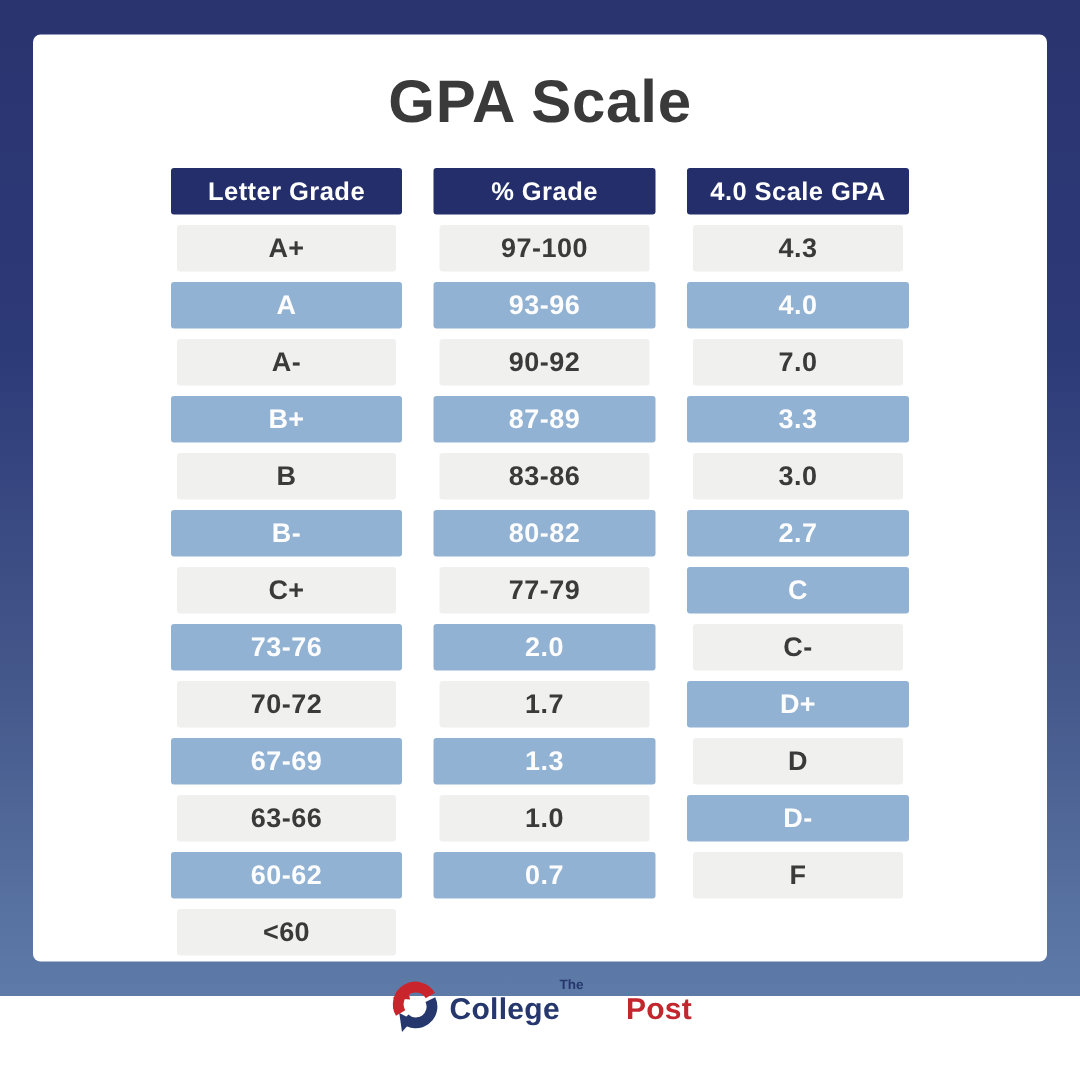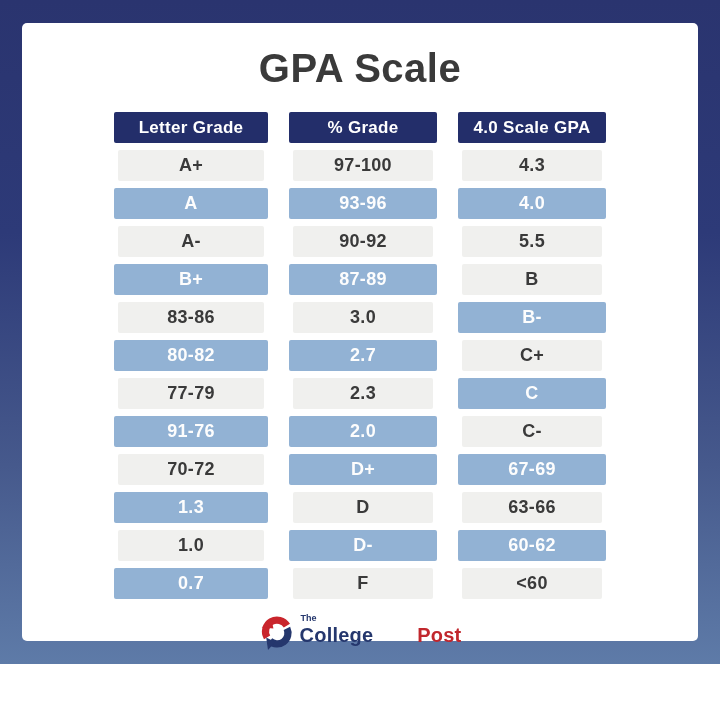--- a/index.html
+++ b/index.html
@@ -8,20 +8,21 @@
     width: 720px;
     height: 720px;
     font-family: "Liberation Sans", "DejaVu Sans", sans-serif;
   }
   .frame {
     position: relative;
     width: 720px;
     height: 664px;
     background: linear-gradient(180deg, #2a346f 0%, #2d3a78 35%, #46598c 70%, #5e7ba8 100%);
     box-sizing: border-box;
+    text-align: center;
   }
   .card {
     position: absolute;
     left: 22px;
     top: 23px;
     right: 22px;
     bottom: 23px;
     background: #ffffff;
     border-radius: 5px;
     display: flex;
@@ -111,37 +112,38 @@
       <div class="cell header">4.0 Scale GPA</div>
 
     <div class="cell gray">A+</div>
         <div class="cell gray">97-100</div>
         <div class="cell gray">4.3</div>
         <div class="cell blue">A</div>
         <div class="cell blue">93-96</div>
         <div class="cell blue">4.0</div>
         <div class="cell gray">A-</div>
         <div class="cell gray">90-92</div>
-        <div class="cell gray">5.5</div>
+        <div class="cell gray">7.0</div>
         <div class="cell blue">B+</div>
         <div class="cell blue">87-89</div>
+        <div class="cell blue">3.3</div>
         <div class="cell gray">B</div>
         <div class="cell gray">83-86</div>
         <div class="cell gray">3.0</div>
         <div class="cell blue">B-</div>
         <div class="cell blue">80-82</div>
         <div class="cell blue">2.7</div>
         <div class="cell gray">C+</div>
         <div class="cell gray">77-79</div>
-        <div class="cell gray">2.3</div>
         <div class="cell blue">C</div>
-        <div class="cell blue">91-76</div>
+        <div class="cell blue">73-76</div>
         <div class="cell blue">2.0</div>
         <div class="cell gray">C-</div>
         <div class="cell gray">70-72</div>
+        <div class="cell gray">1.7</div>
         <div class="cell blue">D+</div>
         <div class="cell blue">67-69</div>
         <div class="cell blue">1.3</div>
         <div class="cell gray">D</div>
         <div class="cell gray">63-66</div>
         <div class="cell gray">1.0</div>
         <div class="cell blue">D-</div>
         <div class="cell blue">60-62</div>
         <div class="cell blue">0.7</div>
         <div class="cell gray">F</div>

